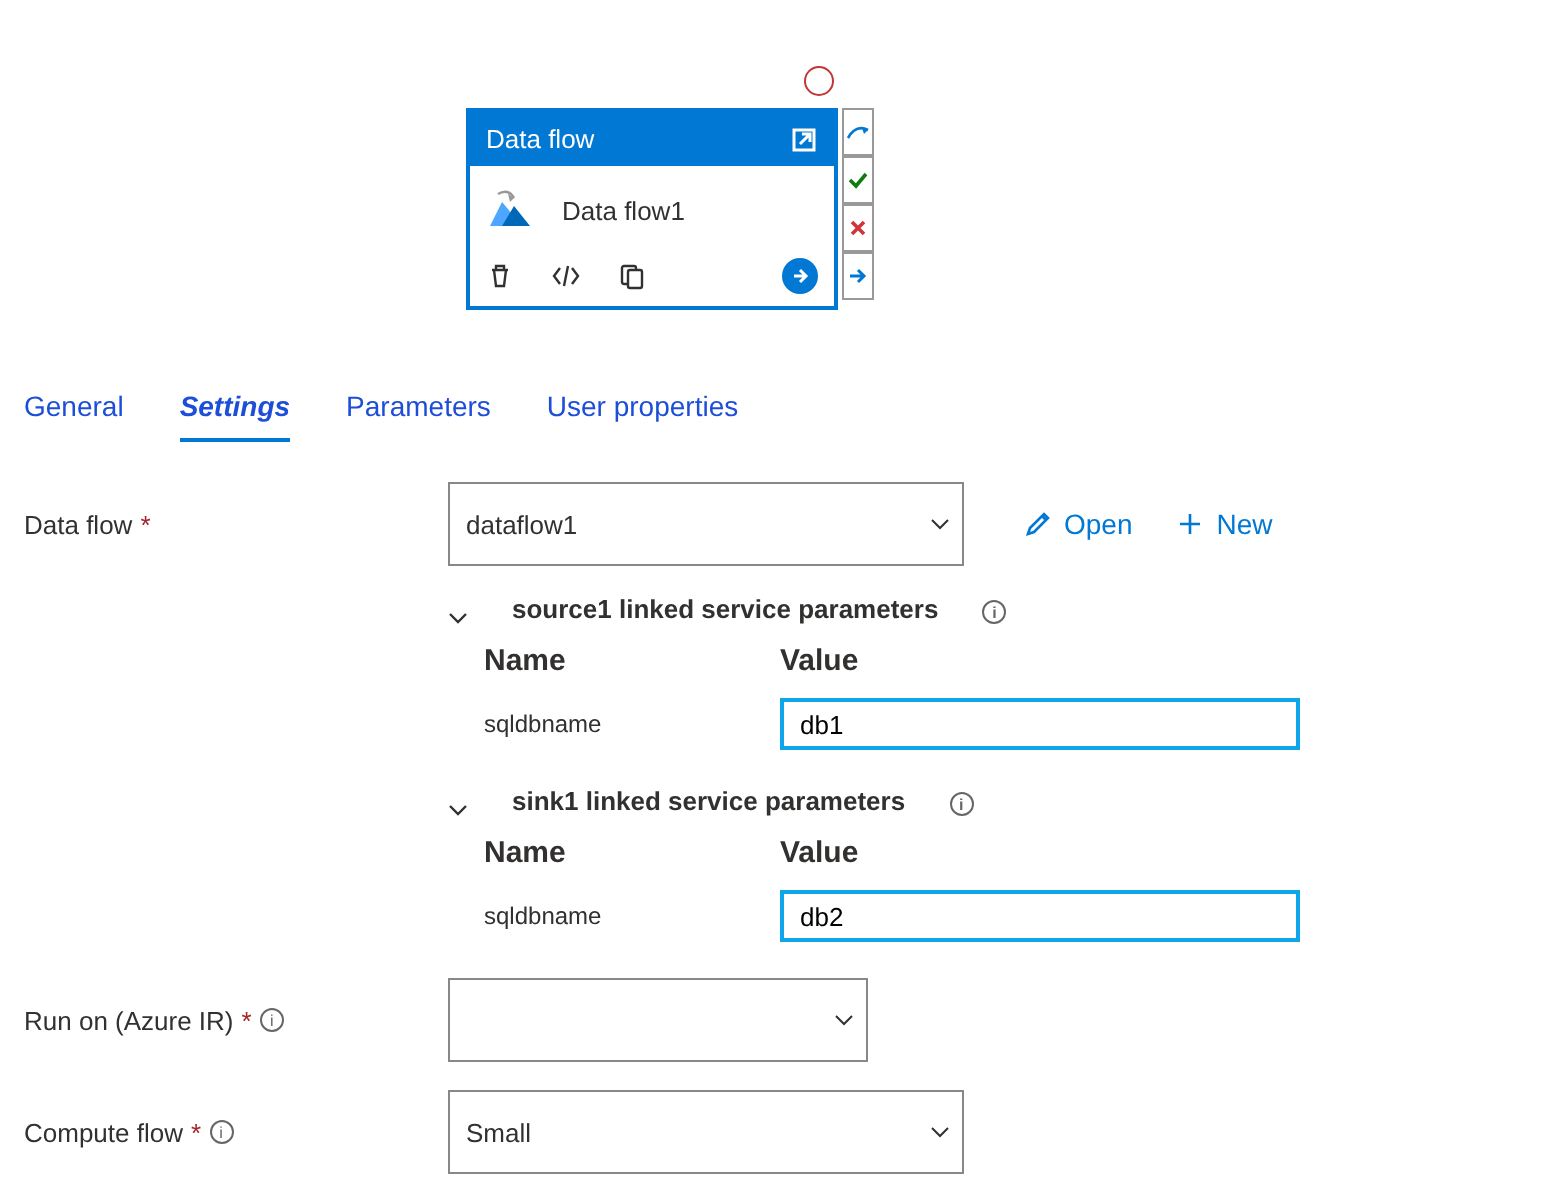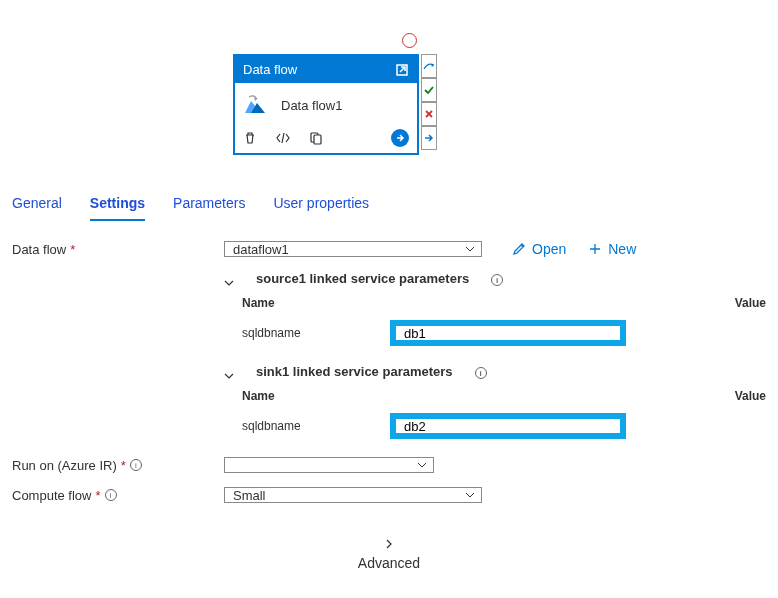--- a/index.html
+++ b/index.html
@@ -87,20 +87,21 @@
   }
   .tab {
     padding-bottom: 8px;
     cursor: pointer;
     font-size: 14px;
     color: #1d4ed8;
   }
   .tab.active {
     font-weight: 600;
     border-bottom: 2px solid #0078d4;
+    font-style: italic;
   }
   .form {
     padding: 20px 12px 12px 12px;
   }
   .row {
     display: flex;
     align-items: center;
     margin-bottom: 14px;
   }
   .label {
@@ -116,21 +117,21 @@
     border: 1px solid #666;
     border-radius: 50%;
     display: inline-flex;
     align-items: center; justify-content: center;
     font-size: 8px;
     color: #666;
   }
   .select {
     position: relative;
     border: 1px solid #8a8886;
-    height: 16px;
+    height: 42px;
     display: flex;
     align-items: center;
     padding: 0 24px 0 8px;
     font-size: 13px;
     background: #fff;
   }
   .select .chev {
     position: absolute;
     right: 6px;
     top: 50%;
@@ -152,35 +153,34 @@
     display: flex;
     align-items: flex-end;
     gap: 22px;
     font-weight: 600;
     font-size: 13px;
     margin-bottom: 10px;
   }
   .params-cols {
     display: flex;
     font-weight: 600;
-    font-size: 12px;
+    font-size: 15px;
     margin-bottom: 10px;
-    justify-content: space-between;
   }
   .col-name { width: 166px; padding-left: 18px; }
   .col-value { }
   .params-row {
     display: flex;
     align-items: center;
   }
   .param-name { width: 166px; padding-left: 18px; font-size: 12px; }
   .param-input {
-    border: 6px solid #0ea5e9;
+    border: 2px solid #0ea5e9;
     height: 26px;
-    width: 236px;
+    width: 260px;
     padding: 0 8px;
     font-size: 13px;
     font-family: inherit;
   }
   .advanced {
     display: flex;
     align-items: center;
     gap: 6px;
     padding: 10px 12px;
     font-size: 14px;

